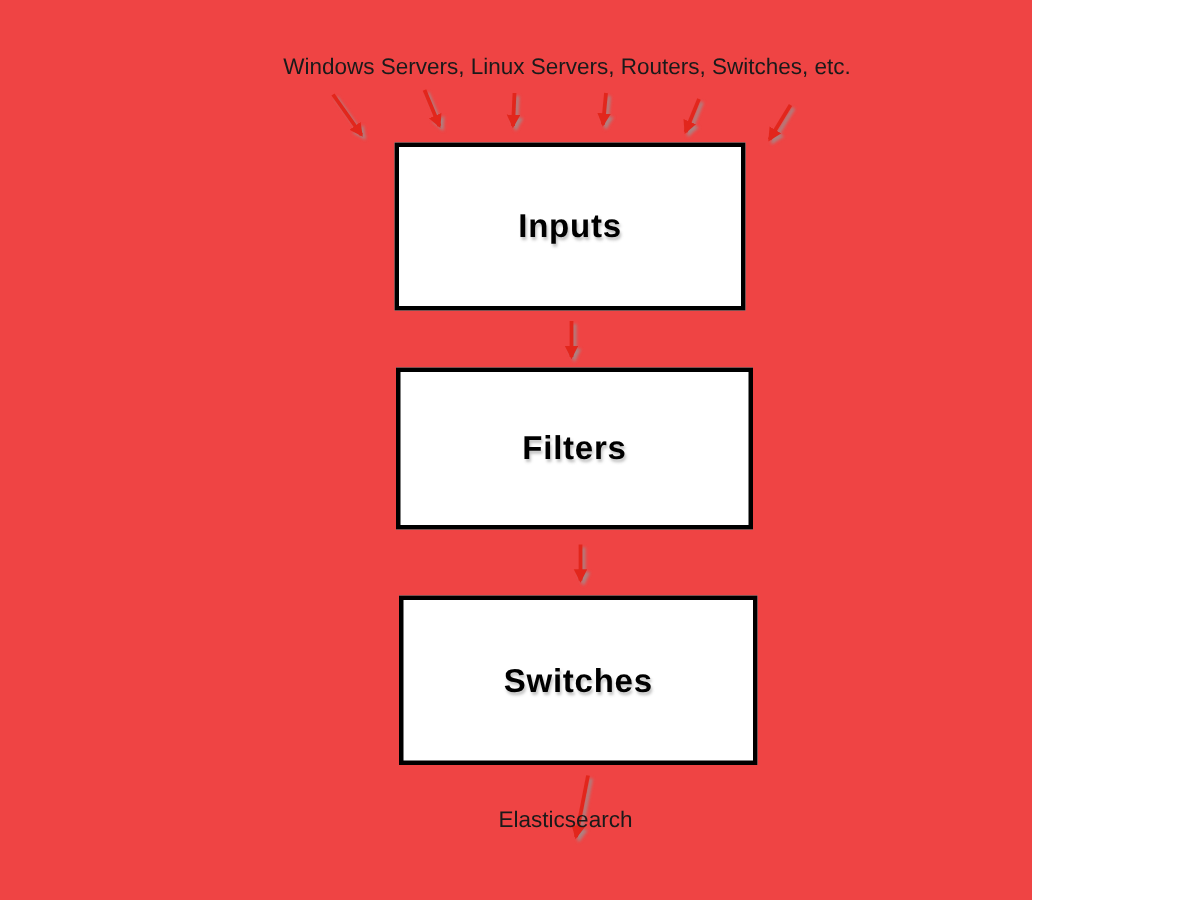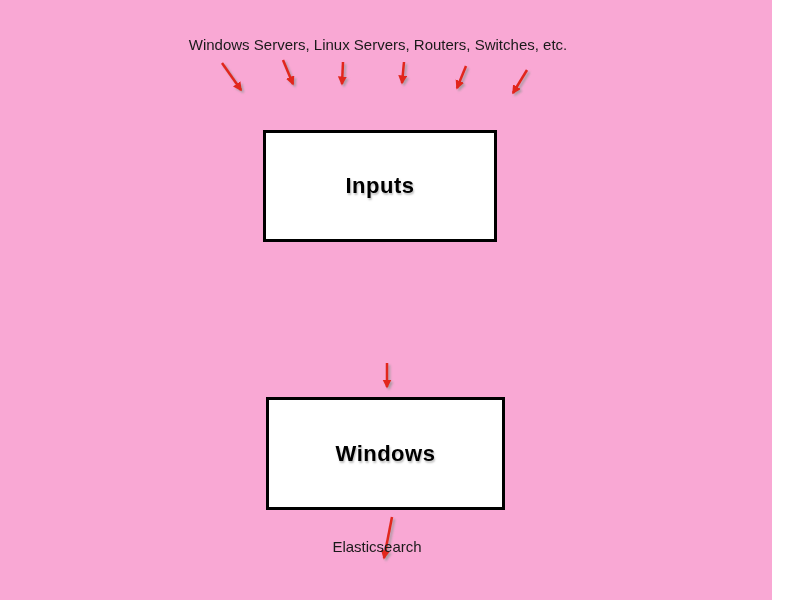--- a/index.html
+++ b/index.html
@@ -3,23 +3,23 @@
 <meta charset="utf-8">
 <style>
   html, body {
     margin: 0;
     padding: 0;
     background: #ffffff;
     font-family: "Liberation Sans", sans-serif;
   }
   .canvas {
     position: relative;
-    width: 772px;
+    width: 688px;
     height: 600px;
-    background: #f9a8d4;
+    background: #ef4444;
     overflow: hidden;
   }
   .arrows-layer {
     position: absolute;
     left: 0;
     top: 0;
     pointer-events: none;
   }
   .arrow {
     stroke-width: 2.5;
@@ -35,21 +35,21 @@
     align-items: center;
     justify-content: center;
   }
   .node-label {
     font-weight: bold;
     font-size: 22px;
     color: #000000;
     letter-spacing: 0.5px;
     text-shadow: 1px 2px 2px rgba(120,120,120,0.45);
   }
-  .node-inputs  { left: 263px; top: 95px;  width: 234px; height: 112px; margin-top: 35px; }
+  .node-inputs  { left: 263px; top: 95px;  width: 234px; height: 112px; }
   .node-filters { left: 264px; top: 245px; width: 238px; height: 108px; }
   .node-outputs { left: 266px; top: 397px; width: 239px; height: 113px; }
   .free-label {
     position: absolute;
     transform: translateX(-50%);
     white-space: nowrap;
     font-size: 15px;
     color: #1a1a1a;
   }
   .sources-label { left: 378px; top: 36px; }
@@ -78,20 +78,23 @@
 
     <line class="arrow" x1="381" y1="214" x2="381" y2="238" marker-end="url(#ah)" stroke="#e2261c"></line>
     <line class="arrow" x1="387" y1="363" x2="387" y2="387" marker-end="url(#ah)" stroke="#e2261c"></line>
     <line class="arrow" x1="392" y1="517" x2="384" y2="558" marker-end="url(#ah)" stroke="#e2261c"></line>
   </svg>
 
   <div class="node node-inputs">
     <span class="node-label">Inputs</span>
   </div>
 
+  <div class="node node-filters">
+    <span class="node-label">Filters</span>
+  </div>
 
   <div class="node node-outputs">
-    <span class="node-label">Windows</span>
+    <span class="node-label">Switches</span>
   </div>
 
   <div class="free-label destination-label">Elasticsearch</div>
 
 </div>
 
 </body></html>

